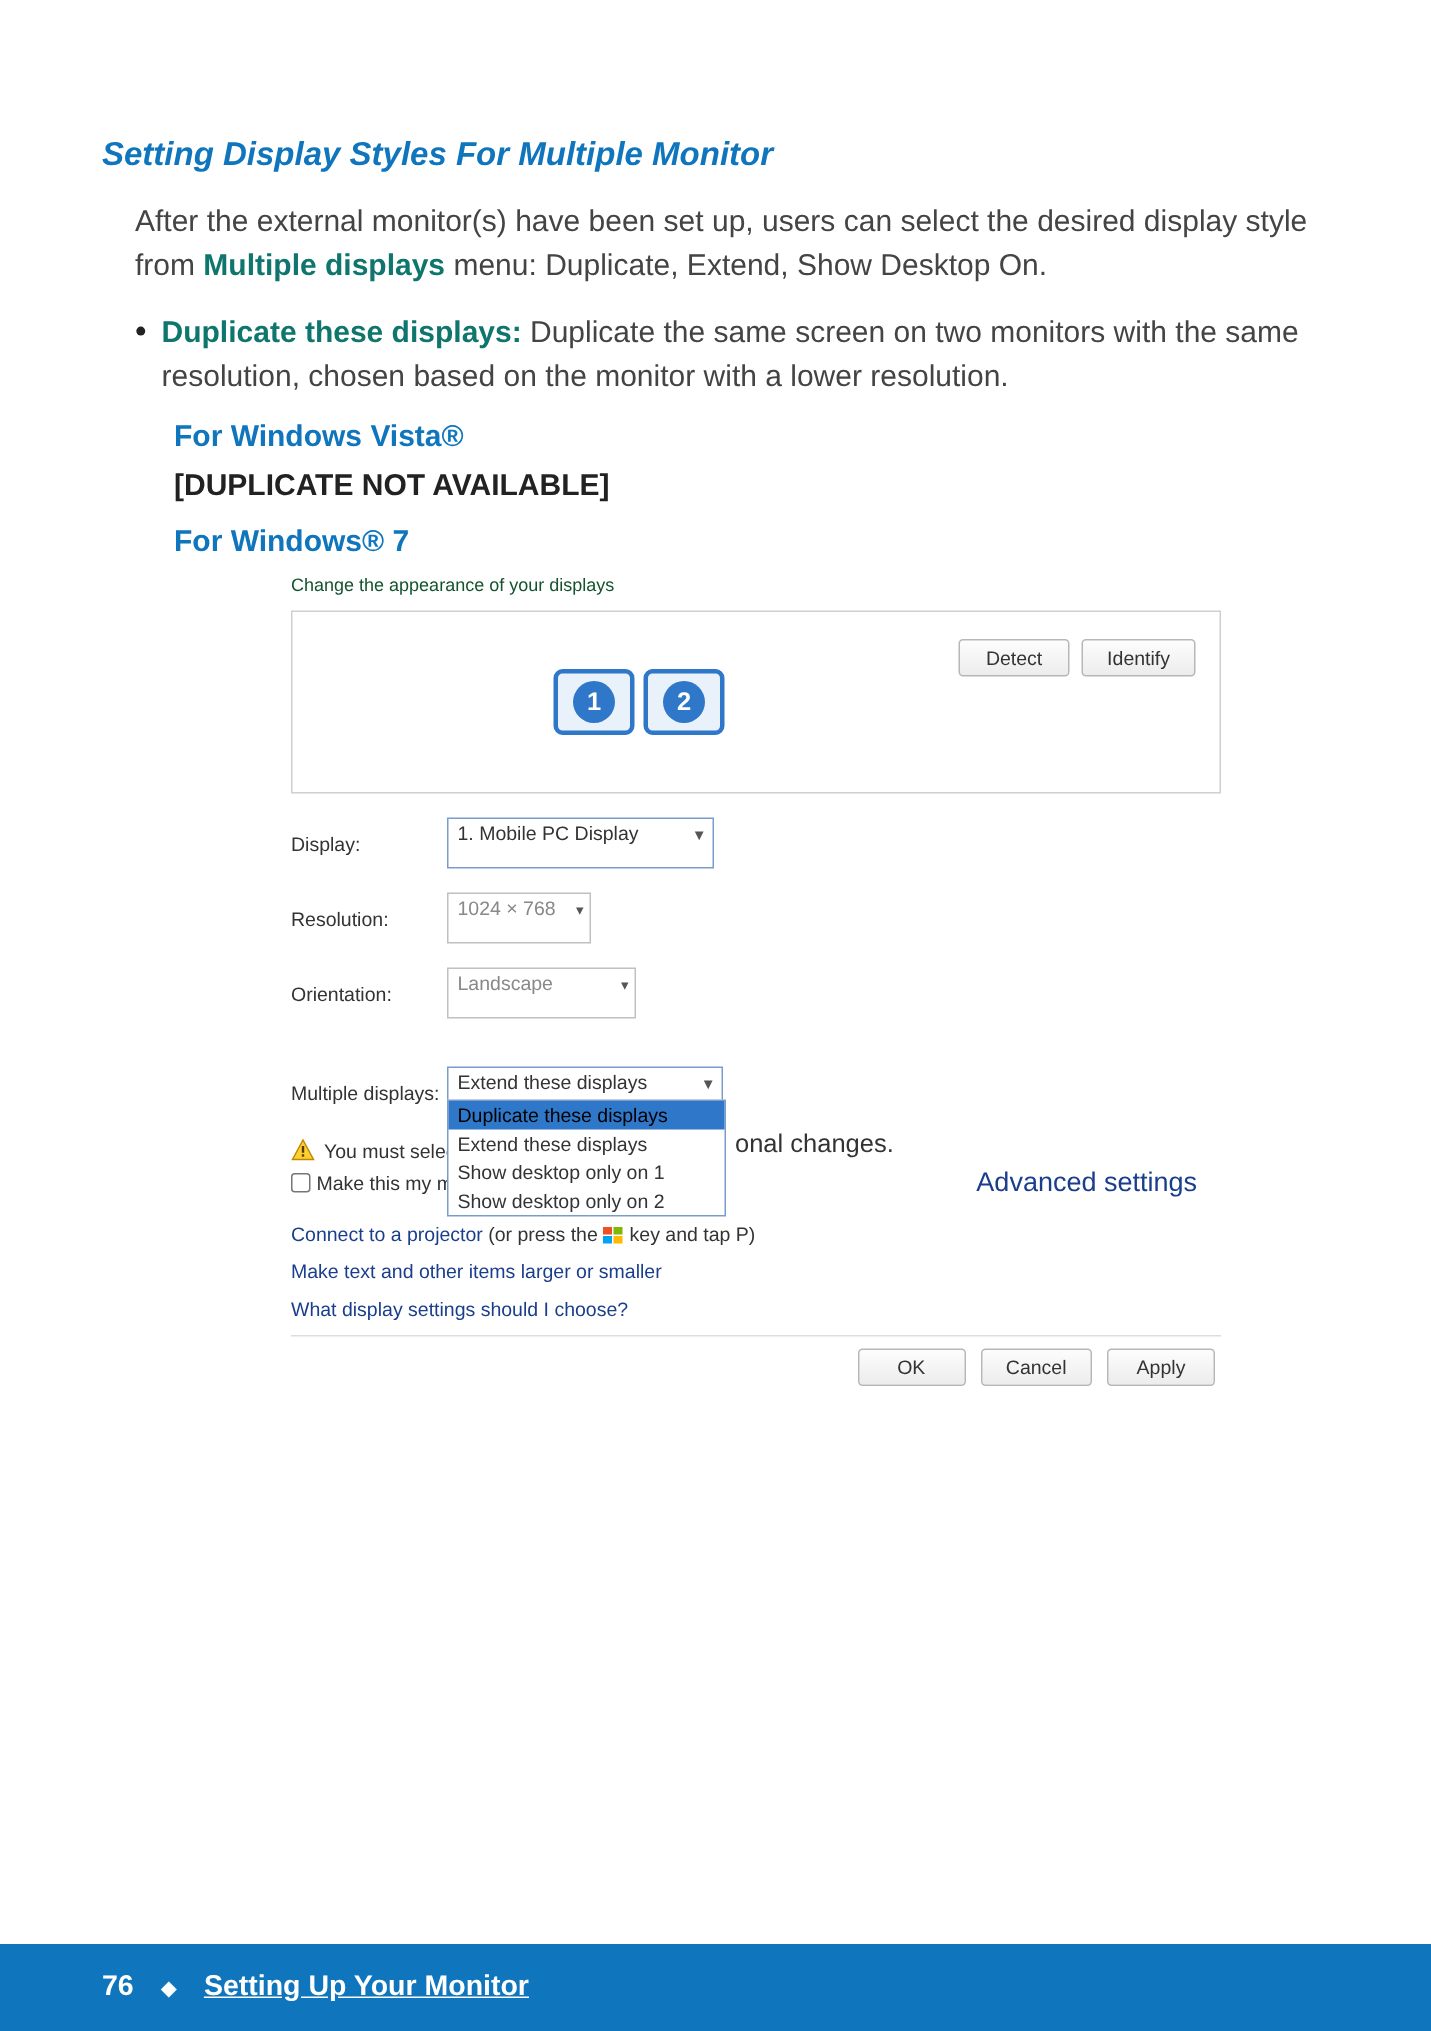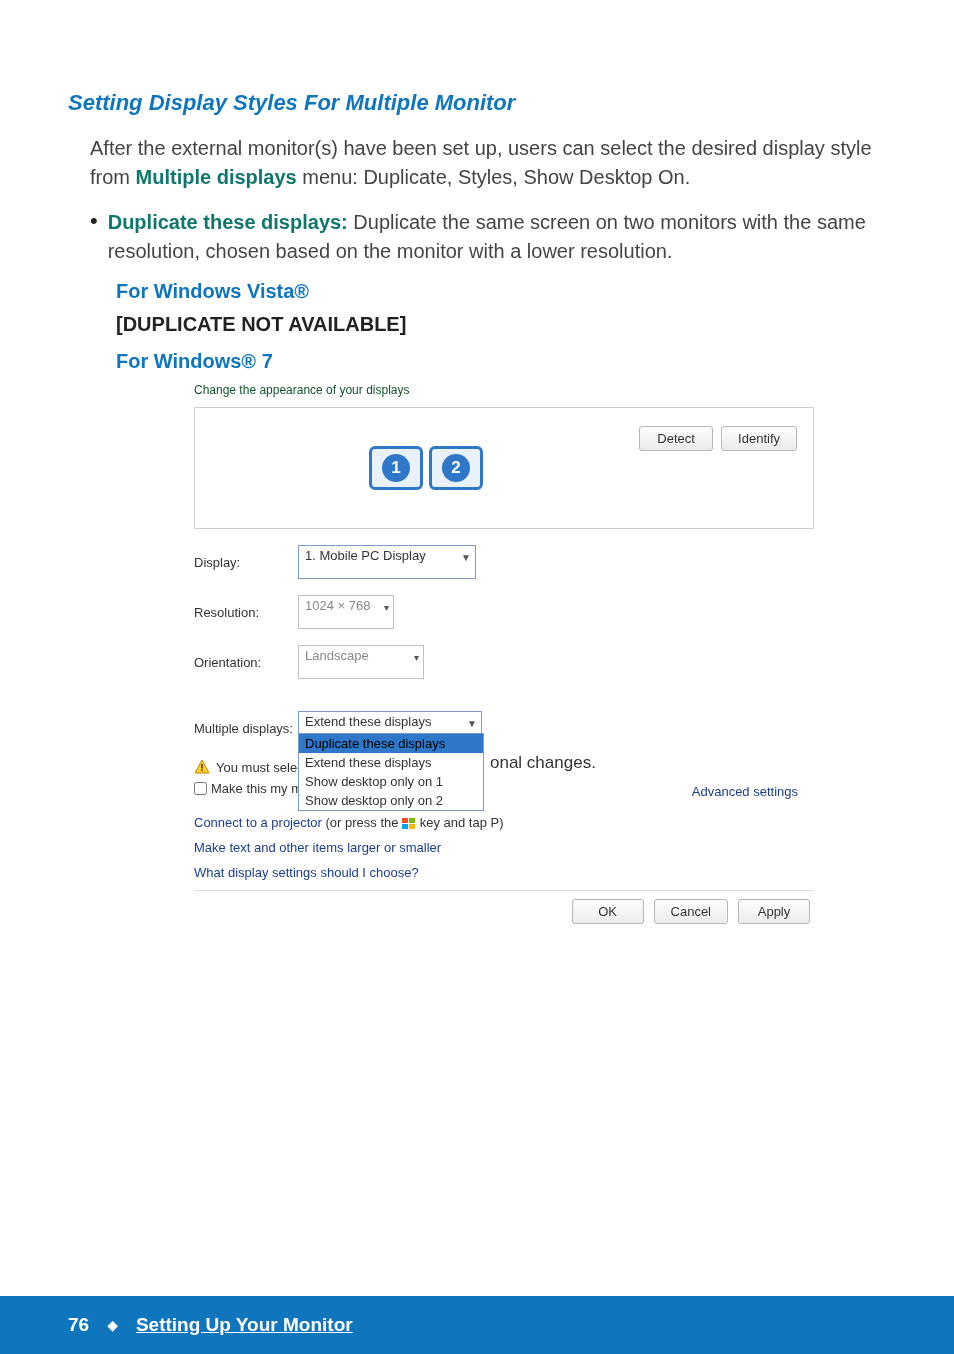--- a/index.html
+++ b/index.html
@@ -28,42 +28,42 @@
   .win-select.disabled { color: #888; border-color: #c0c0c0; }
   .win-select .caret { position: absolute; right: 4px; top: 4px; font-size: 10px; color: #555; }
   .multi-wrap { position: relative; display:inline-block; }
   .dropdown-list { position: absolute; top: 22px; left: 0; border: 1px solid #7a9ccc; background: #fff; font-size: 13px; width: 186px; z-index: 5; }
   .dropdown-list div { padding: 2px 6px; white-space: nowrap; }
   .dropdown-list .highlight { background: #2f77c9; color: #000000; }
   .warn-row { display: flex; align-items: center; font-size: 13px; margin-top: 8px; }
   .warn-icon { width: 16px; height: 16px; margin-right: 6px; }
   .check-row { display: flex; align-items: center; font-size: 13px; margin-top: 6px; }
   .check-row input { margin-right: 4px; }
-  .adv-link { position: absolute; right: 16px; bottom: 44px; font-size: 13px; color: #1a3e8c; }
+  .adv-link { position: absolute; right: 16px; bottom: 44px; font-size: 18px; color: #1a3e8c; }
   .link-line { font-size: 13px; color: #1a3e8c; margin-top: 10px; }
   .link-line .plain { color: #333; }
   .winlogo { display:inline-block; width:14px; height:12px; position:relative; vertical-align:middle; }
   .winlogo span { position:absolute; width:6px; height:5px; }
   .dlg-btns { display:flex; justify-content:flex-end; gap:10px; margin-top:8px; padding-right:4px; }
   .dlg-btns .win-btn { min-width: 72px; }
   .footer-bar { position: absolute; left: 0; bottom: 0; width: 954px; height: 58px; background: #0f75bc; color: #fff; display: flex; align-items: center; padding-left: 68px; font-size: 19px; }
   .footer-bar .pg { font-weight: 700; margin-right: 18px; }
   .footer-bar .diamond { margin-right: 18px; font-size: 14px; }
   .footer-bar .ftitle { font-weight: 700; text-decoration: underline; }
   hr.sep { border:none; border-top:1px solid #ddd; margin: 10px 0 0 0; }
 </style>
 </head>
 <body>
 
 <div class="page">
 
   <div class="section-title">Setting Display Styles For Multiple Monitor</div>
 
   <p class="intro">
-    <span>After the external monitor(s) have been set up, users can select the desired display style from </span><span class="bold">Multiple displays</span><span> menu:  Duplicate, Styles, Show Desktop On.</span>
+    <span>After the external monitor(s) have been set up, users can select the desired display style from </span><span class="bold">Multiple displays</span><span> menu:  Duplicate, Extend, Show Desktop On.</span>
   </p>
 
   <div class="bullet-row">
     <div class="bullet-dot">•</div>
     <div class="bullet-text">
       <span class="bold">Duplicate these displays:</span><span> Duplicate the same screen on two monitors with the same resolution, chosen based on the monitor with a lower resolution.</span>
     </div>
   </div>
 
   <div class="sub-heading-blue">For Windows Vista®</div>

